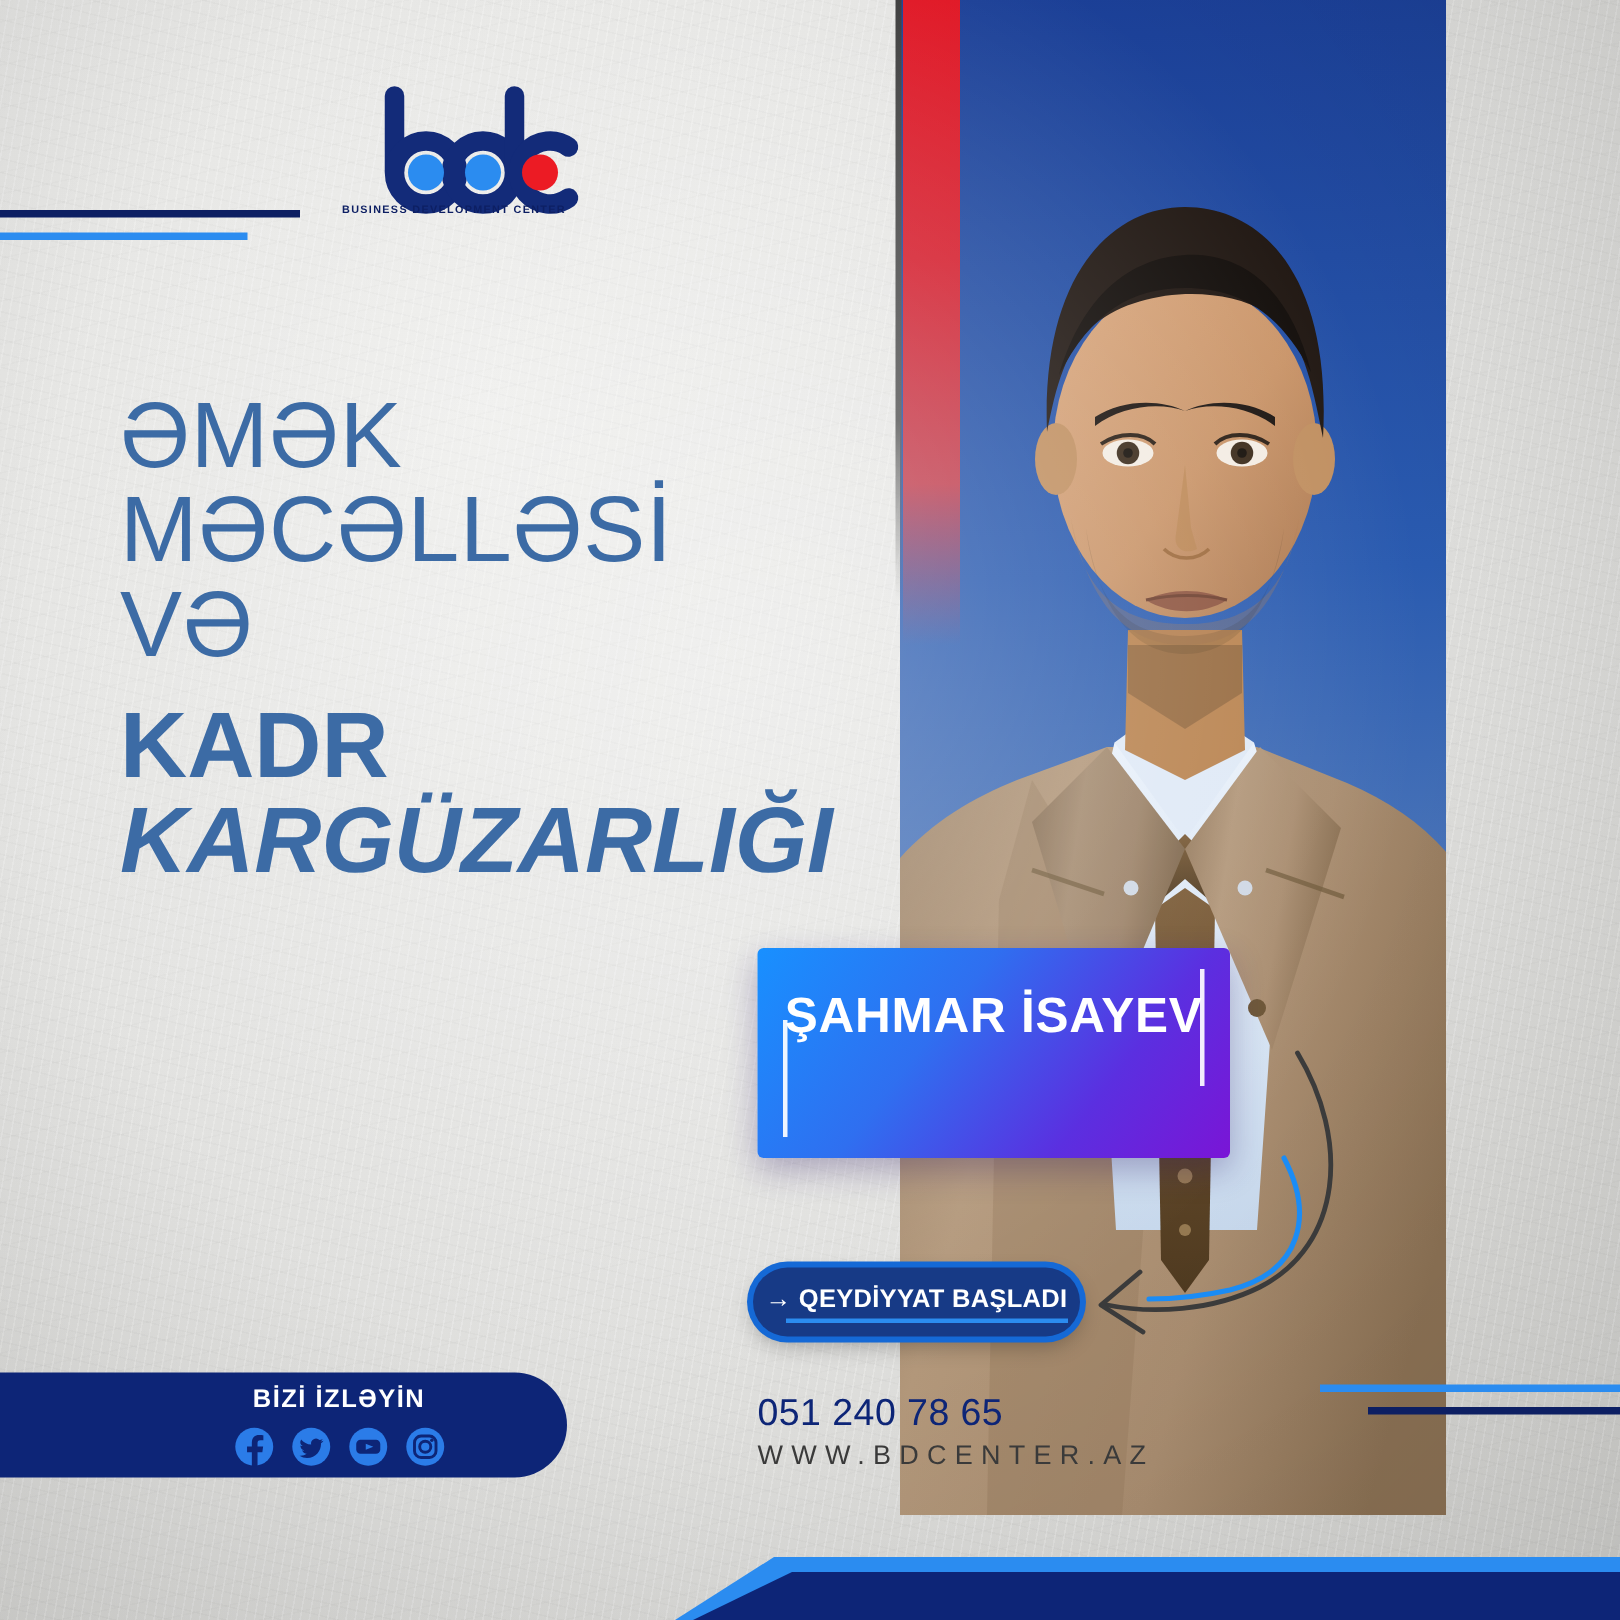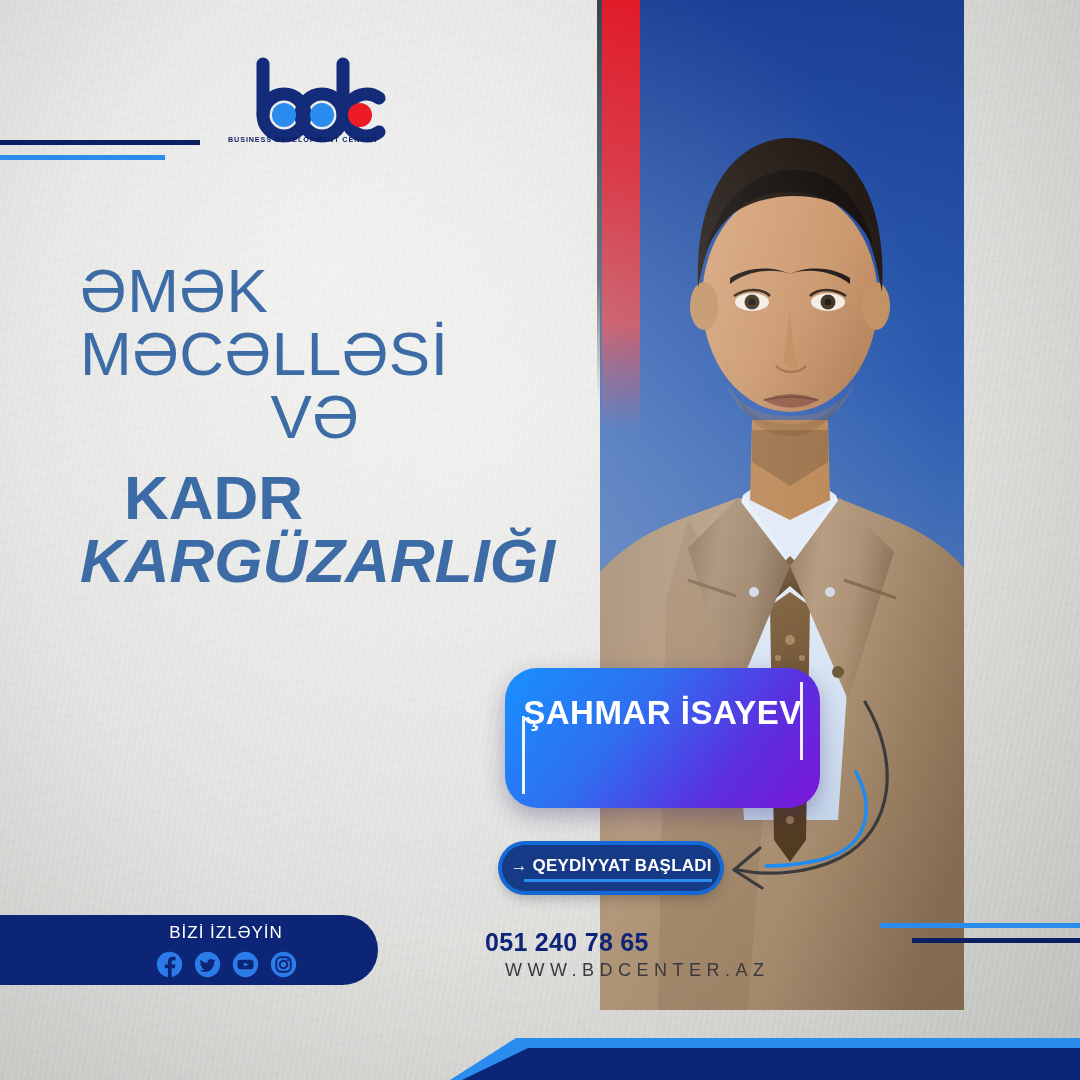--- a/index.html
+++ b/index.html
@@ -60,28 +60,28 @@
     position:absolute;left:228px;top:135px;width:150px;text-align:left;
     font-size:7.2px;letter-spacing:.9px;font-weight:700;color:#0d1f63;
   }
 
   
   #headline{position:absolute;left:80px;top:262px;width:470px;}
   .hl-line{color:#3c6ba5;line-height:.95;letter-spacing:.5px;}
   .hl-thin{font-size:62px;font-weight:400;}
   .hl-bold{font-size:62px;font-weight:700;letter-spacing:0px;}
   #hl2{margin-top:4px;}
-  #hl3{margin-top:4px;text-align:center;}
-  #hl4{margin-top:22px;margin-left:44px;}
+  #hl3{margin-top:4px;}
+  #hl4{margin-top:22px;}
   #hl5{margin-top:4px;font-style:italic;}
 
   
   #name-badge{
-    position:absolute;left:505px;top:668px;width:315px;height:140px;
-    border-radius:32px;
+    position:absolute;left:505px;top:632px;width:315px;height:140px;
+    border-radius:4px;
     background:linear-gradient(128deg,#1890ff 0%,#2f6ff0 38%,#5b2fe0 72%,#7a15d6 100%);
     box-shadow:0 8px 22px rgba(40,20,100,.30);
   }
   #name-text{
     position:absolute;left:0;right:0;top:26px;text-align:center;
     color:#fff;font-size:33px;font-weight:700;letter-spacing:.5px;
   }
   .badge-tick{position:absolute;width:3px;background:#fff;opacity:.92;}
   #tick-left{left:17px;top:48px;height:78px;}
   #tick-right{right:17px;top:14px;height:78px;}
@@ -100,33 +100,33 @@
   
   #arrows{position:absolute;left:690px;top:690px;width:230px;height:220px;}
 
   
   #social-pill{
     position:absolute;left:0;top:915px;width:378px;height:70px;
     background:#0d2577;border-radius:0 35px 35px 0;
   }
   #social-label{
     position:absolute;left:0;right:0;top:8px;text-align:center;
-    color:#fff;font-size:17px;font-weight:400;letter-spacing:1px;
+    color:#fff;font-size:17px;font-weight:700;letter-spacing:1px;
     padding-left:74px;
   }
   #social-icons{
     position:absolute;left:0;right:0;top:36px;display:flex;gap:11px;
     justify-content:center;padding-left:74px;
   }
   .soc{width:27px;height:27px;}
 
   
   #phone{
-    position:absolute;left:485px;top:928px;
-    color:#0d2577;font-size:25px;font-weight:700;letter-spacing:.3px;
+    position:absolute;left:505px;top:928px;
+    color:#0d2577;font-size:25px;font-weight:400;letter-spacing:.3px;
   }
   #website{
     position:absolute;left:505px;top:960px;
     color:#3a3a3a;font-size:18px;font-weight:400;letter-spacing:5.5px;
   }
 
   
   #bottom-bar{position:absolute;left:0;bottom:0;width:1080px;height:80px;}
 </style>
 </head>

